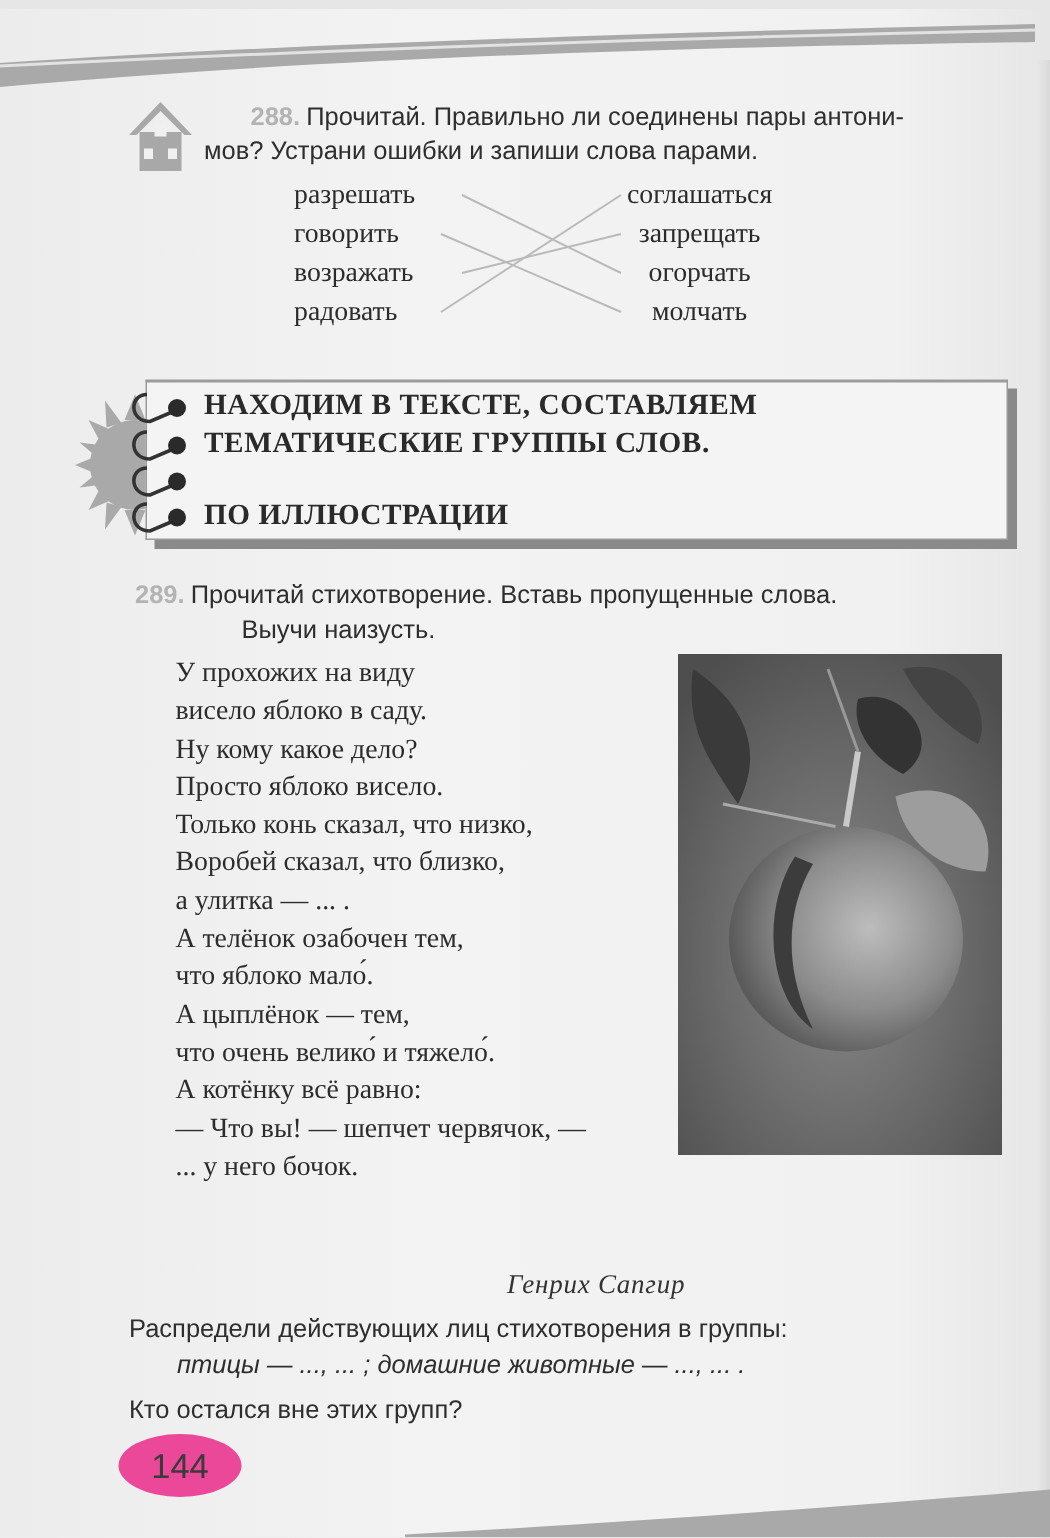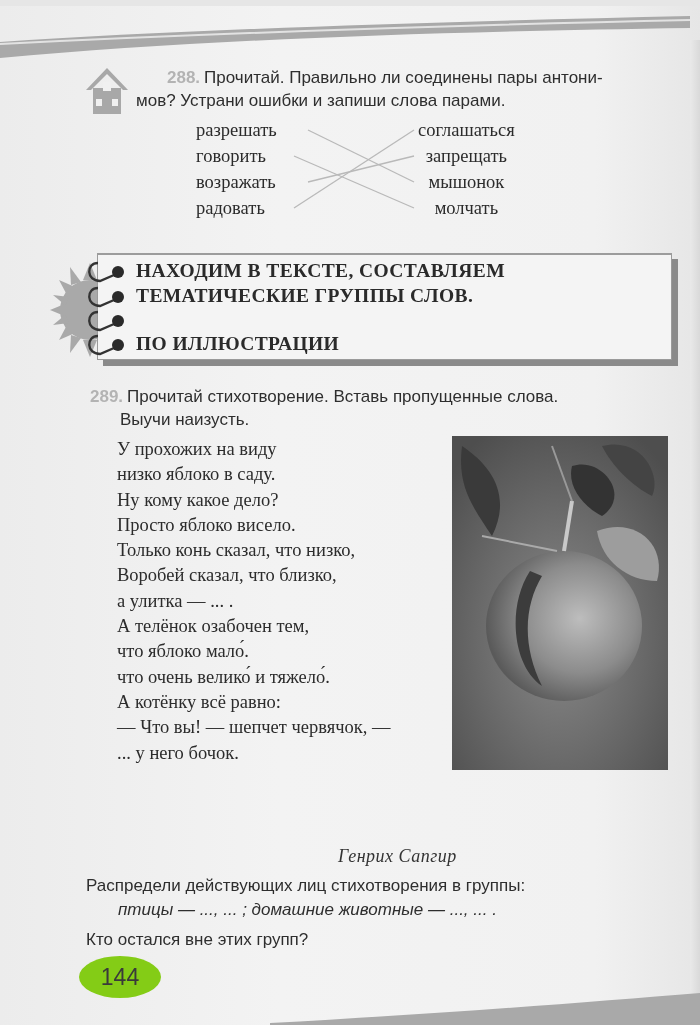--- a/index.html
+++ b/index.html
@@ -35,30 +35,30 @@
     background:#f4f4f4; border:1px solid #9a9a9a; border-top:2px solid #9c9c9c;
     box-shadow: 6px 6px 0 #8a8a8a;
   }
   .heading-box .line {
     position:absolute; left:38px; font-family:"Liberation Serif", serif; font-weight:bold;
     font-size:19.5px; letter-spacing:0.4px; color:#2a2a2a; white-space:nowrap;
   }
   .ring { position:absolute; left:-14px; width:46px; height:22px; }
   
   #t289 { left:90px; top:385px; width:600px; }
-  #t289 .l2 { display:block; margin-left:30px; }
+  #t289 .l2 { display:block; margin-left:71px; }
   .poem { position:absolute; left:117px; top:437px; font-family:"Liberation Serif", serif; font-size:18.5px; line-height:25.3px; color:#2c2c2c; }
   .poem div { white-space:nowrap; }
   .author { position:absolute; left:338px; top:846px; font-family:"Liberation Serif", serif; font-style:italic; font-size:18px; color:#333; letter-spacing:0.5px; }
   .photo { position:absolute; left:452px; top:436px; width:216px; height:334px; background:#6a6a6a; overflow:hidden; }
   .q { position:absolute; left:86px; font-size:17px; color:#2e2e2e; white-space:nowrap; }
   .q.it { font-style:italic; left:118px; }
   .page-num {
     position:absolute; left:79px; top:956px; width:82px; height:42px; border-radius:50%;
-    background:#84cc16; font-size:23px; text-align:center; line-height:42px; color:#3a3a3a;
+    background:#ec4899; font-size:23px; text-align:center; line-height:42px; color:#3a3a3a;
   }
   .bottom-swoosh { position:absolute; left:0; top:975px; width:700px; height:50px; }
 </style>
 </head>
 <body>
 
 <div class="page-bg"></div>
 <div class="right-edge"></div>
 
 <svg class="top-swoosh" viewBox="0 0 700 70">
@@ -88,21 +88,21 @@
   </svg>
   <div class="col left">
     <div>разрешать</div>
     <div>говорить</div>
     <div>возражать</div>
     <div>радовать</div>
   </div>
   <div class="col right">
     <div>соглашаться</div>
     <div>запрещать</div>
-    <div>мышонок</div>
+    <div>огорчать</div>
     <div>молчать</div>
   </div>
 </div>
 
 <svg class="flower" viewBox="0 0 75 110">
   <g fill="#a9a9a9">
     <circle cx="45" cy="55" r="30"></circle>
     <polygon points="45,8 52,25 38,25"></polygon>
       <polygon points="45,102 52,85 38,85"></polygon>
     <polygon points="5,55 22,48 22,62"></polygon>
@@ -136,28 +136,29 @@
   <div class="line" style="top:78px">ПО ИЛЛЮСТРАЦИИ</div>
 </div>
 
 <div class="task" id="t289">
   <span class="num">289.</span><span>Прочитай стихотворение. Вставь пропущенные слова.</span>
   <span class="l2">Выучи наизусть.</span>
 </div>
 
 <div class="poem">
   <div>У прохожих на виду</div>
-  <div>низко яблоко в саду.</div>
+  <div>висело яблоко в саду.</div>
   <div>Ну кому какое дело?</div>
   <div>Просто яблоко висело.</div>
   <div>Только конь сказал, что низко,</div>
   <div>Воробей сказал, что близко,</div>
   <div>а улитка — ... .</div>
   <div>А телёнок озабочен тем,</div>
   <div>что яблоко мало́.</div>
+  <div>А цыплёнок — тем,</div>
   <div>что очень велико́ и тяжело́.</div>
   <div>А котёнку всё равно:</div>
   <div>— Что вы! — шепчет червячок, —</div>
   <div>... у него бочок.</div>
 </div>
 
 <div class="photo">
   <svg width="216" height="334" viewBox="0 0 216 334">
     <defs>
       <radialGradient id="bg" cx="50%" cy="60%" r="70%">

